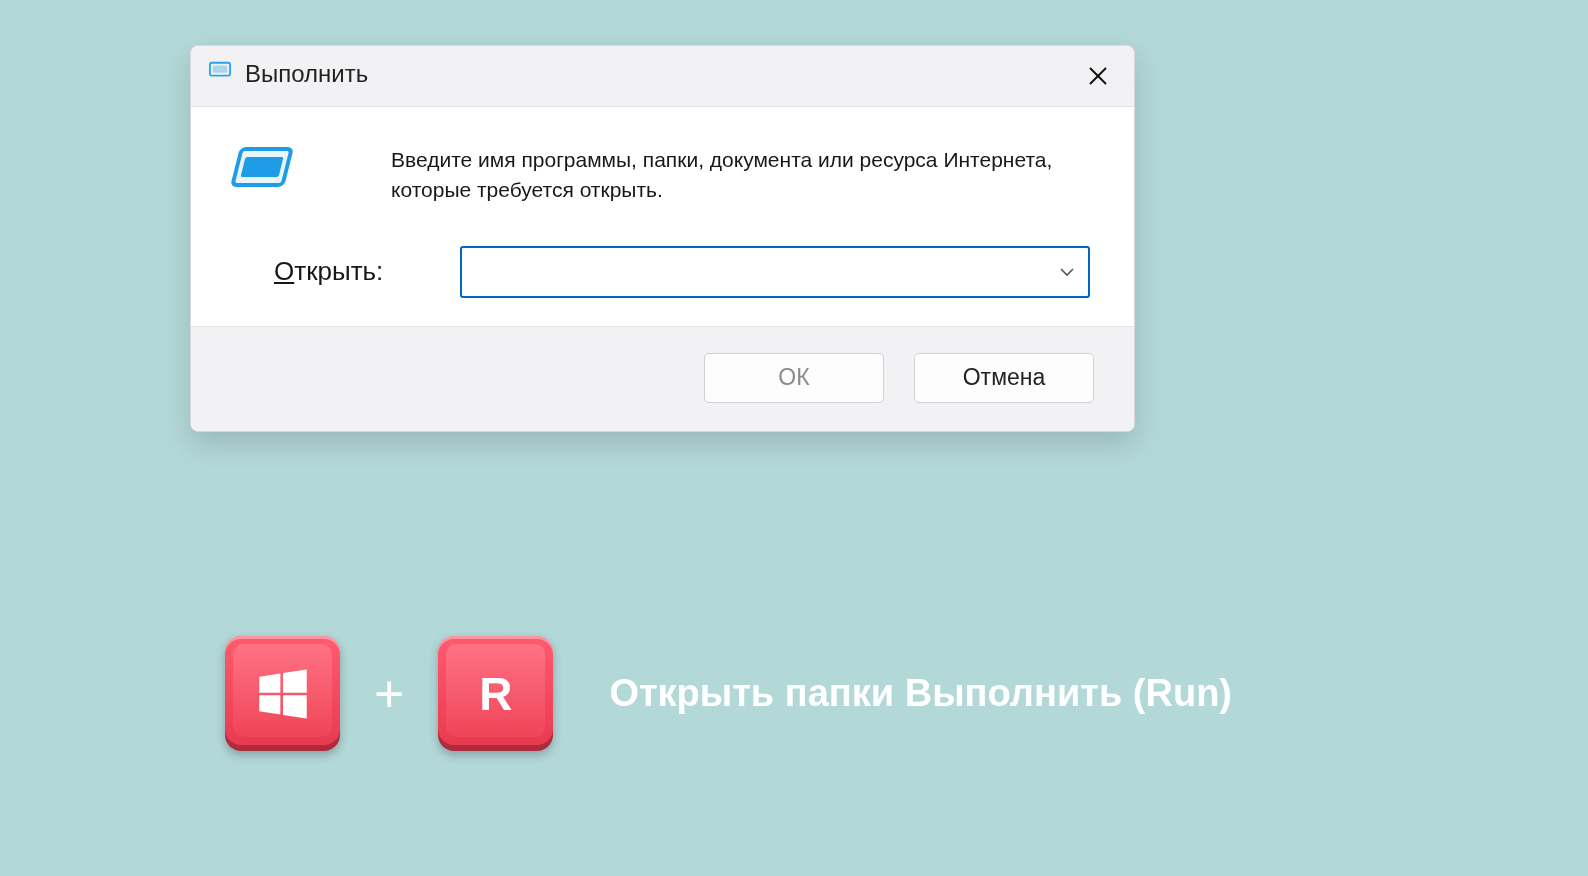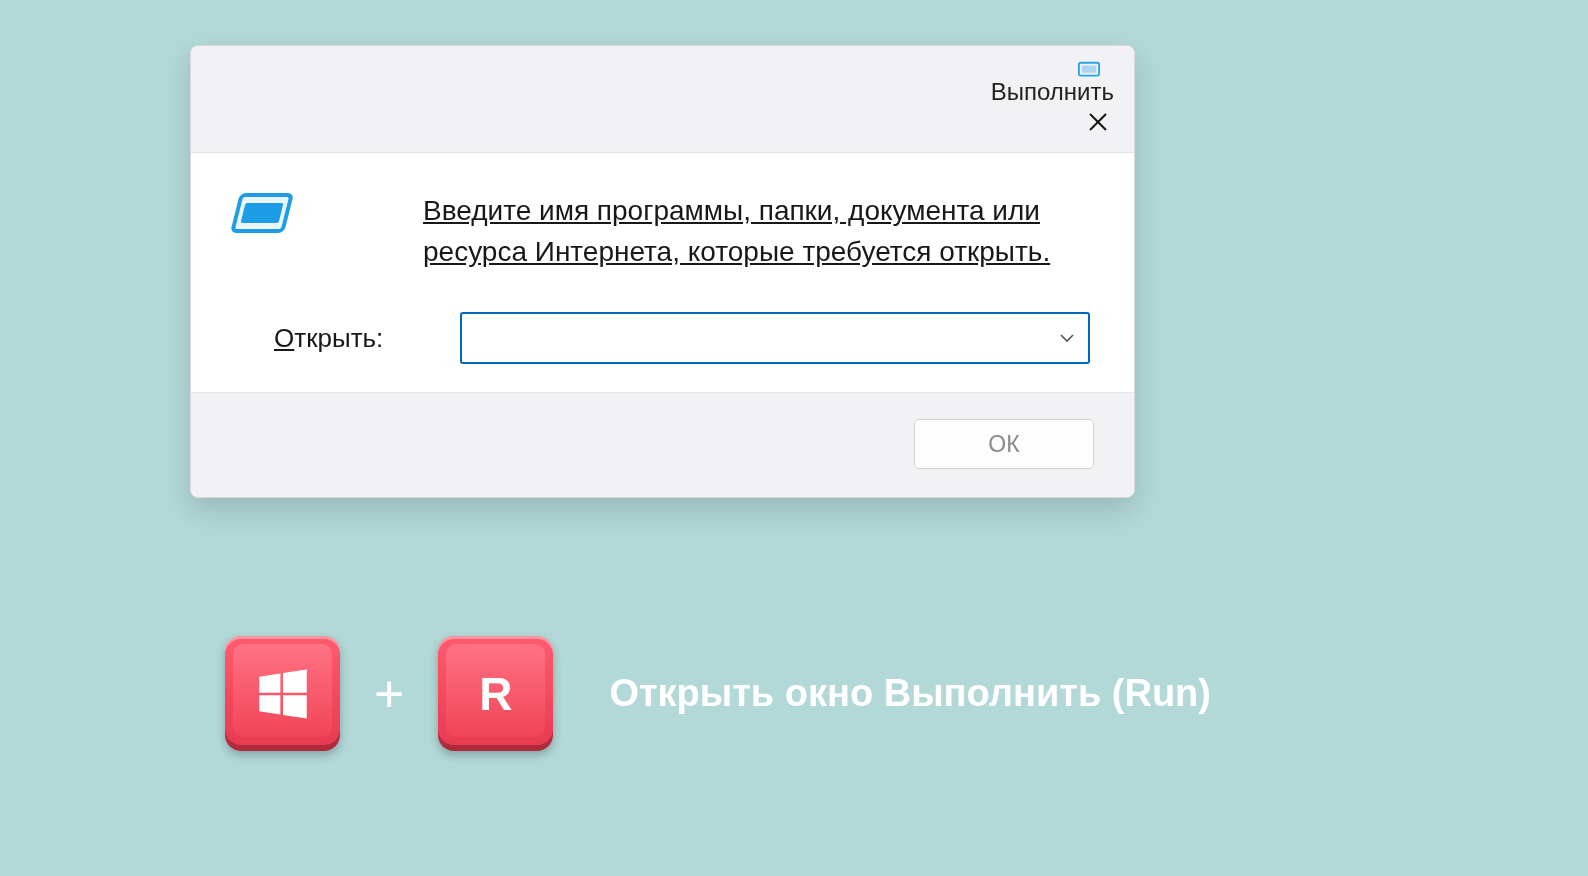--- a/index.html
+++ b/index.html
@@ -18,26 +18,25 @@
     left: 190px;
     top: 45px;
     width: 945px;
     background: #fbfbfc;
     border: 1px solid #d8d8dc;
     border-radius: 8px;
     box-shadow: 0 12px 28px rgba(0,0,0,0.15);
   }
   .titlebar {
     display: flex;
-    align-items: flex-end;
+    align-items: flex-start;
     padding: 14px 20px 14px 18px;
     border-bottom: 1px solid #e2e2e6;
     background: #f2f2f4;
     border-radius: 8px 8px 0 0;
-    flex-direction: column;
   }
   .titlebar .run-small-icon {
     width: 22px; height: 18px;
     margin-right: 14px;
   }
   .titlebar .title-text {
     font-size: 24px;
     color: #222;
     flex: 1;
   }
@@ -58,26 +57,25 @@
     align-items: flex-start;
     margin-bottom: 40px;
   }
   .run-big-icon {
     width: 64px; height: 52px;
     margin-right: 28px;
     margin-left: -6px;
     flex-shrink: 0;
   }
   .desc-text {
-    font-size: 28px;
+    font-size: 21px;
     line-height: 1.45;
     color: #181818;
     padding-top: 2px;
-    margin-left: 102px;
-    text-decoration: underline;
+    margin-left: 70px;
   }
 
   .input-row {
     display: flex;
     align-items: center;
   }
   .input-label {
     font-size: 26px;
     color: #181818;
     width: 186px;
@@ -222,31 +220,32 @@
           <svg viewBox="0 0 18 18">
               <polyline points="3,6 9,12 15,6" fill="none" stroke="currentColor" stroke-width="1.6"></polyline>
             </svg>
         </span>
       </div>
     </div>
   </div>
 
   <div class="footer">
     <button class="disabled">ОК</button>
+    <button>Отмена</button>
   </div>
 
 </div>
 
 <div class="shortcut">
   <div class="key key-win">
     <svg viewBox="0 0 88 88">
       <polygon points="8,18 40,13 40,42 8,42"></polygon>
       <polygon points="44,12 80,7 80,42 44,42"></polygon>
       <polygon points="8,46 40,46 40,75 8,70"></polygon>
       <polygon points="44,46 80,46 80,81 44,76"></polygon>
     </svg>
   </div>
   <div class="plus">+</div>
   <div class="key key-r">
     <span>R</span>
   </div>
-  <div class="shortcut-label">Открыть окно Выполнить (Run)</div>
+  <div class="shortcut-label">Открыть папки Выполнить (Run)</div>
 </div>
 
 </body></html>

